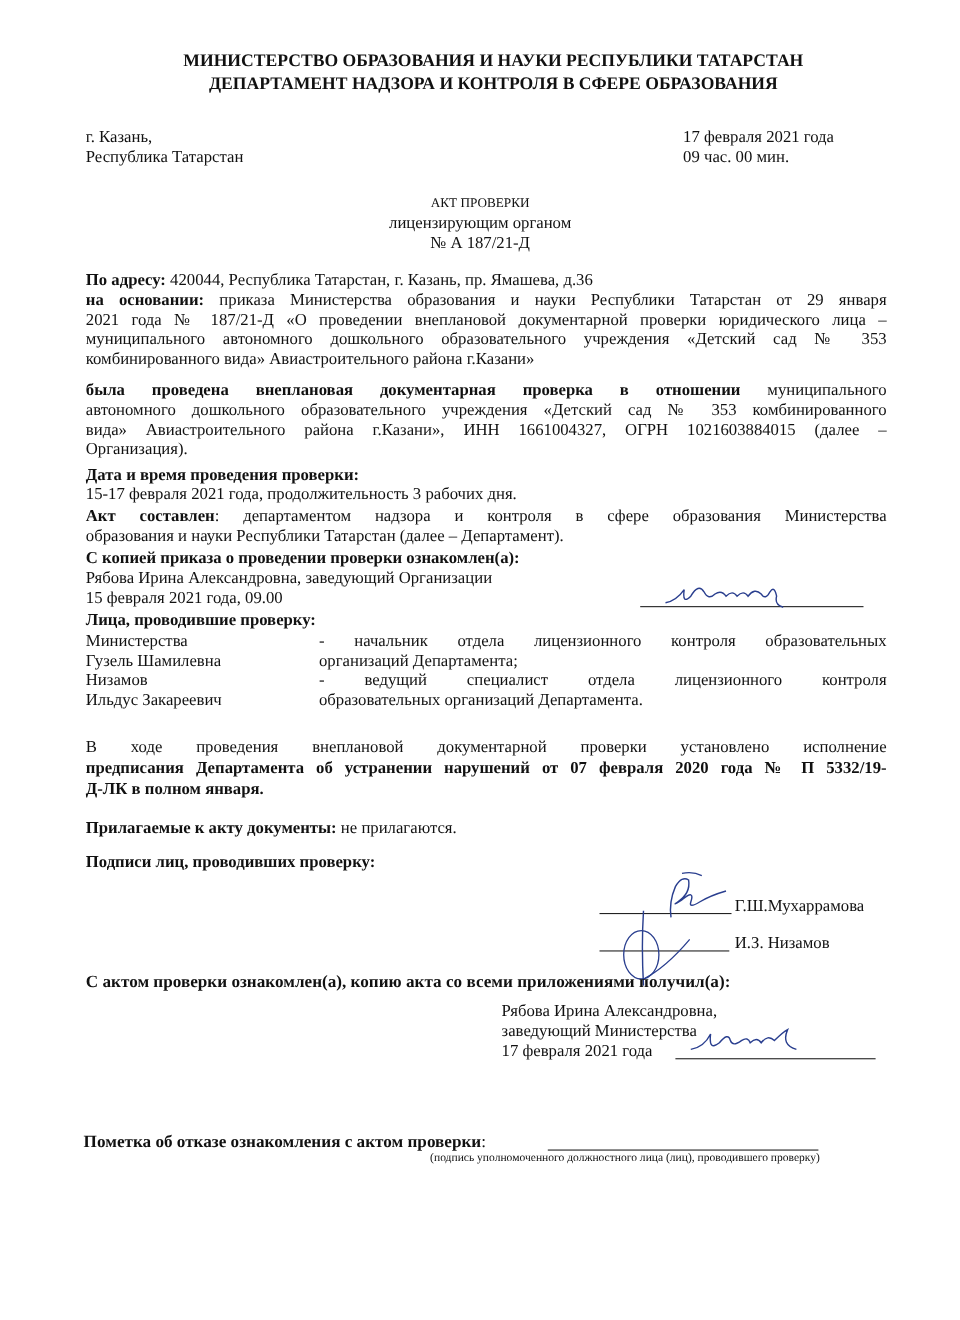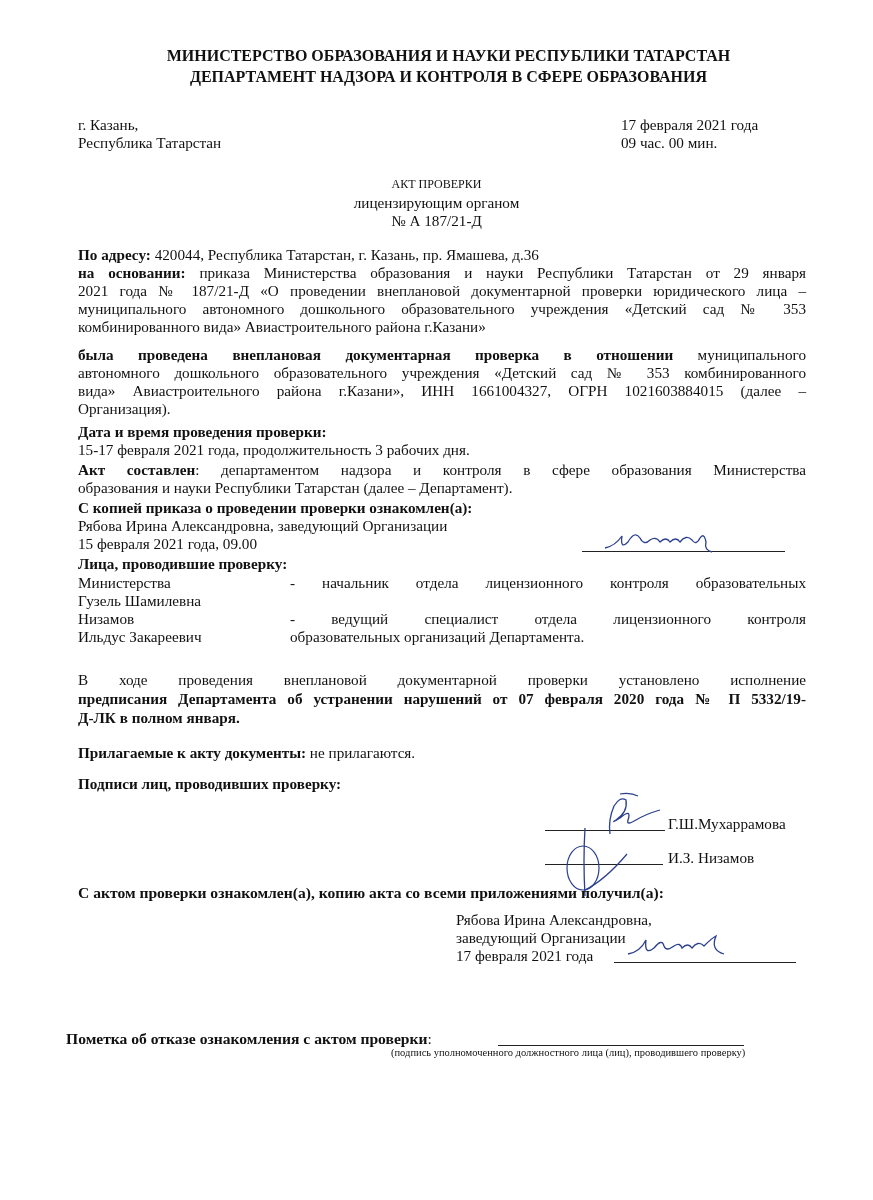--- a/index.html
+++ b/index.html
@@ -64,20 +64,21 @@
 </svg>
 
 <div class="line" style="top:555px;"><b>Лица, проводившие проверку:</b></div>
 
 <div class="abs" style="left:78px; top:574px; line-height:18px;">
   <div>Министерства</div>
   <div>Гузель Шамилевна</div>
 </div>
 <div class="abs" style="left:290px; top:574px; width:516px; line-height:18px;">
   <div class="just" style="white-space:normal;">-  начальник  отдела  лицензионного  контроля  образовательных</div>
+  <div>организаций Департамента;</div>
 </div>
 <div class="abs" style="left:78px; top:610px; line-height:18px;">
   <div>Низамов</div>
   <div>Ильдус Закареевич</div>
 </div>
 <div class="abs" style="left:290px; top:610px; width:516px; line-height:18px;">
   <div class="just" style="white-space:normal;">-   ведущий   специалист   отдела   лицензионного   контроля</div>
   <div>образовательных организаций Департамента.</div>
 </div>
 
@@ -100,23 +101,23 @@
 <div class="abs" style="left:668px; top:849px; line-height:18px;">И.З. Низамов</div>
 <svg class="sig" style="left:555px; top:820px;" width="100" height="80" viewBox="0 0 100 80">
   <path d="M30 8 Q28 40 30 76" stroke="#2a3f8f" stroke-width="1.3" fill="none"></path>
   <ellipse cx="28" cy="48" rx="16" ry="22" stroke="#2a3f8f" stroke-width="1.2" fill="none"></ellipse>
   <path d="M30 70 Q50 60 72 34" stroke="#2a3f8f" stroke-width="1.2" fill="none"></path>
 </svg>
 
 <div class="line" style="top:884px; font-size:15.6px;"><b>С актом проверки ознакомлен(а), копию акта со всеми приложениями получил(а):</b></div>
 <div class="abs" style="left:456px; top:911px; line-height:18px;">
   <div>Рябова Ирина Александровна,</div>
-  <div>заведующий Организации</div>
+  <div>заведующий Министерства</div>
   <div>17 февраля 2021 года</div>
 </div>
 <div class="sigline" style="left:614px; top:962px; width:182px;"></div>
 <svg class="sig" style="left:620px; top:932px;" width="130" height="30" viewBox="0 0 130 30">
   <path d="M8 22 Q20 20 26 8 Q24 24 34 16 Q42 6 44 14 Q46 20 54 14 Q60 10 62 16 Q68 10 72 16 Q78 8 84 14 Q92 6 96 4 Q90 18 104 22" stroke="#2a3f8f" stroke-width="1.3" fill="none"></path>
 </svg>
 
-<div class="abs" style="left:66px; top:1030px; line-height:18px; font-size:15.6px; white-space:nowrap;"><b>Пометка об отказе ознакомления с актом проверки</b><span>:</span></div>
+<div class="abs" style="left:76px; top:1030px; line-height:18px; font-size:15.6px; white-space:nowrap;"><b>Пометка об отказе ознакомления с актом проверки</b><span>:</span></div>
 <div class="sigline" style="left:498px; top:1045px; width:246px;"></div>
 <div class="abs small" style="left:391px; top:1047px; line-height:12px; white-space:nowrap;">(подпись уполномоченного должностного   лица (лиц), проводившего проверку)</div>
 
 </body></html>

